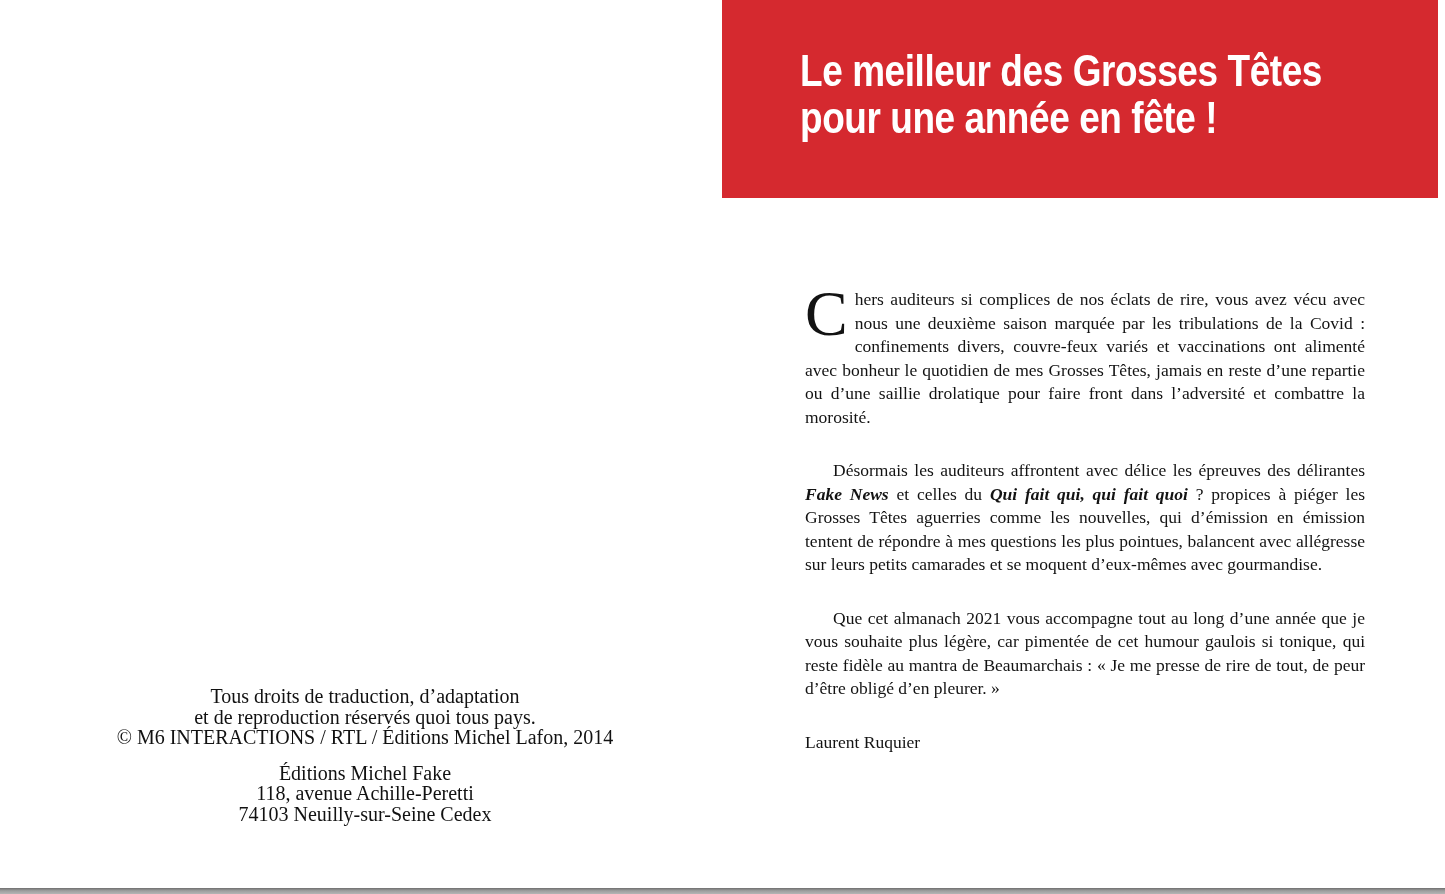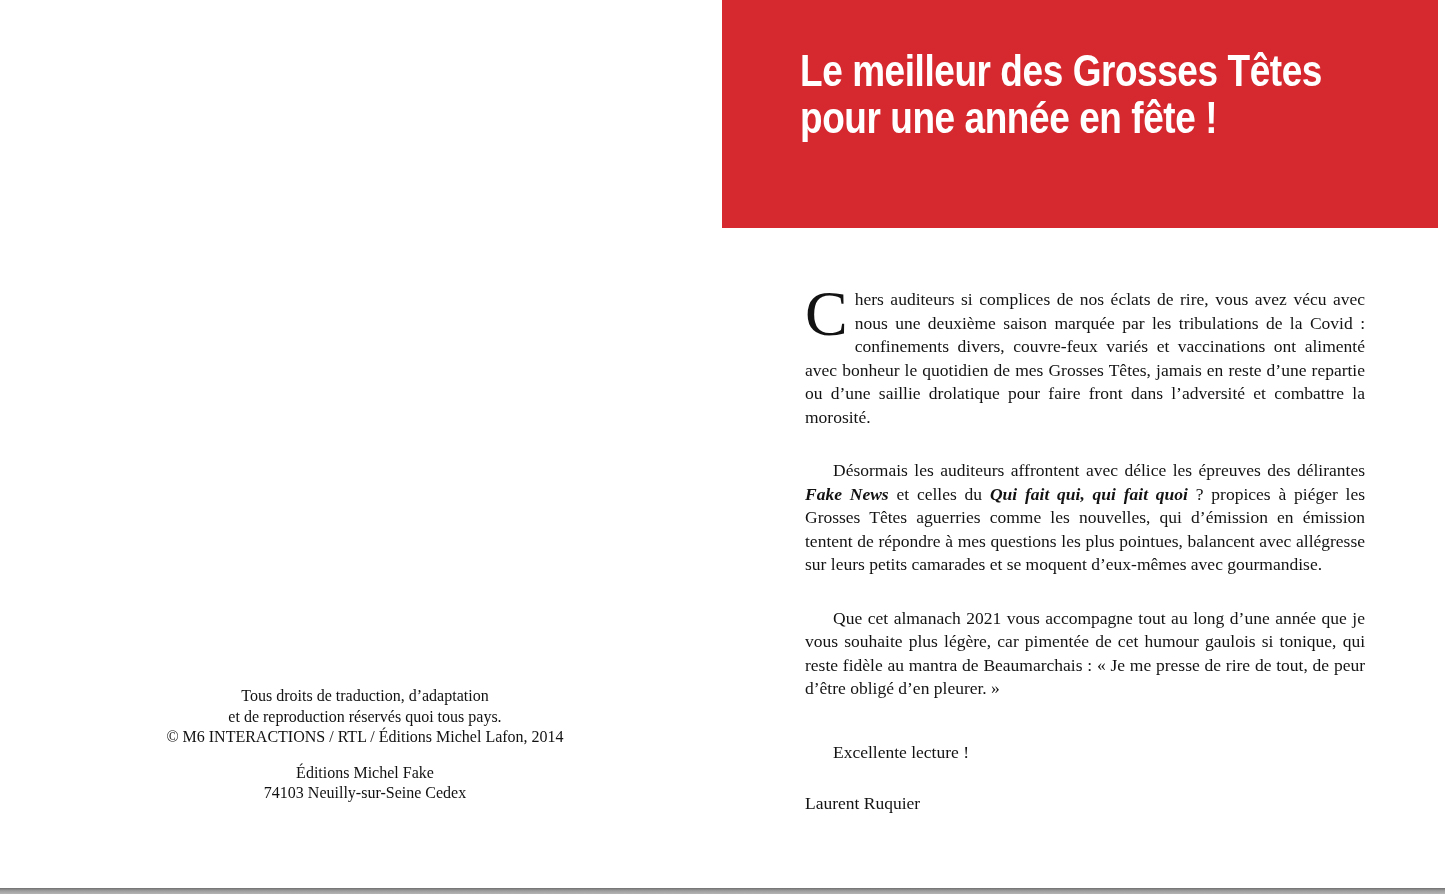--- a/index.html
+++ b/index.html
@@ -13,33 +13,33 @@
     color: #131313;
   }
 
   
   .left-block {
     position: absolute;
     left: 80px;
     top: 686px;
     width: 570px;
     text-align: center;
-    font-size: 16px;
+    font-size: 20px;
     line-height: 20.5px;
     color: #111;
   }
   .left-block .group-gap { height: 15px; }
 
   
   .banner {
     position: absolute;
     left: 722px;
     top: 0;
     width: 716px;
-    height: 228px;
+    height: 198px;
     background: #d5292f;
   }
   .banner-title {
     position: absolute;
     left: 78px;
     top: 47px;
     color: #ffffff;
     font-family: "Liberation Sans", sans-serif;
     font-weight: bold;
     font-size: 44px;
@@ -97,36 +97,36 @@
 
   <div class="left-block">
     <div>
         <div>Tous droits de traduction, d’adaptation</div>
         <div>et de reproduction réservés quoi tous pays.</div>
         <div>© M6 INTERACTIONS / RTL / Éditions Michel Lafon, 2014</div>
       </div>
     <div class="group-gap"></div>
     <div>
         <div>Éditions Michel Fake</div>
+        <div>118, avenue Achille-Peretti</div>
         <div>74103 Neuilly-sur-Seine Cedex</div>
       </div>
   </div>
 
   <div class="banner" style="background: rgb(213, 41, 47);">
     <div class="banner-title" style="color: rgb(255, 255, 255);">
       <div>Le meilleur des Grosses Têtes</div>
       <div>pour une année en fête !</div>
     </div>
   </div>
 
   <div class="body-col">
     <div>
         <p class="body-para first"><span class="dropcap">C</span><span>hers auditeurs si complices de nos éclats de rire, vous avez vécu avec nous une deuxième saison marquée par les tribulations de la Covid : confinements divers, couvre-feux variés et vaccinations ont alimenté avec bonheur le quotidien de mes Grosses Têtes, jamais en reste d’une repartie ou d’une saillie drolatique pour faire front dans l’adversité et combattre la morosité.</span></p>
         <p class="body-para"><span>Désormais les auditeurs affrontent avec délice les épreuves des délirantes </span><span class="it">Fake News</span><span> et celles du </span><span class="it">Qui fait qui, qui fait quoi</span><span> ? propices à piéger les Grosses Têtes aguerries comme les nouvelles, qui d’émission en émission tentent de répondre à mes questions les plus pointues, balancent avec allégresse sur leurs petits camarades et se moquent d’eux-mêmes avec gourmandise.</span></p>
         <p class="body-para"><span>Que cet almanach 2021 vous accompagne tout au long d’une année que je vous souhaite plus légère, car pimentée de cet humour gaulois si tonique, qui reste fidèle au mantra de Beaumarchais : « Je me presse de rire de tout, de peur d’être obligé d’en pleurer. »</span></p>
       </div>
-    <p class="closing-line">Excellente lecture !</p>
     <p class="signature-line">Laurent Ruquier</p>
   </div>
 
   <div class="bottom-strip"></div>
 
 </div>
 
 </body></html>

